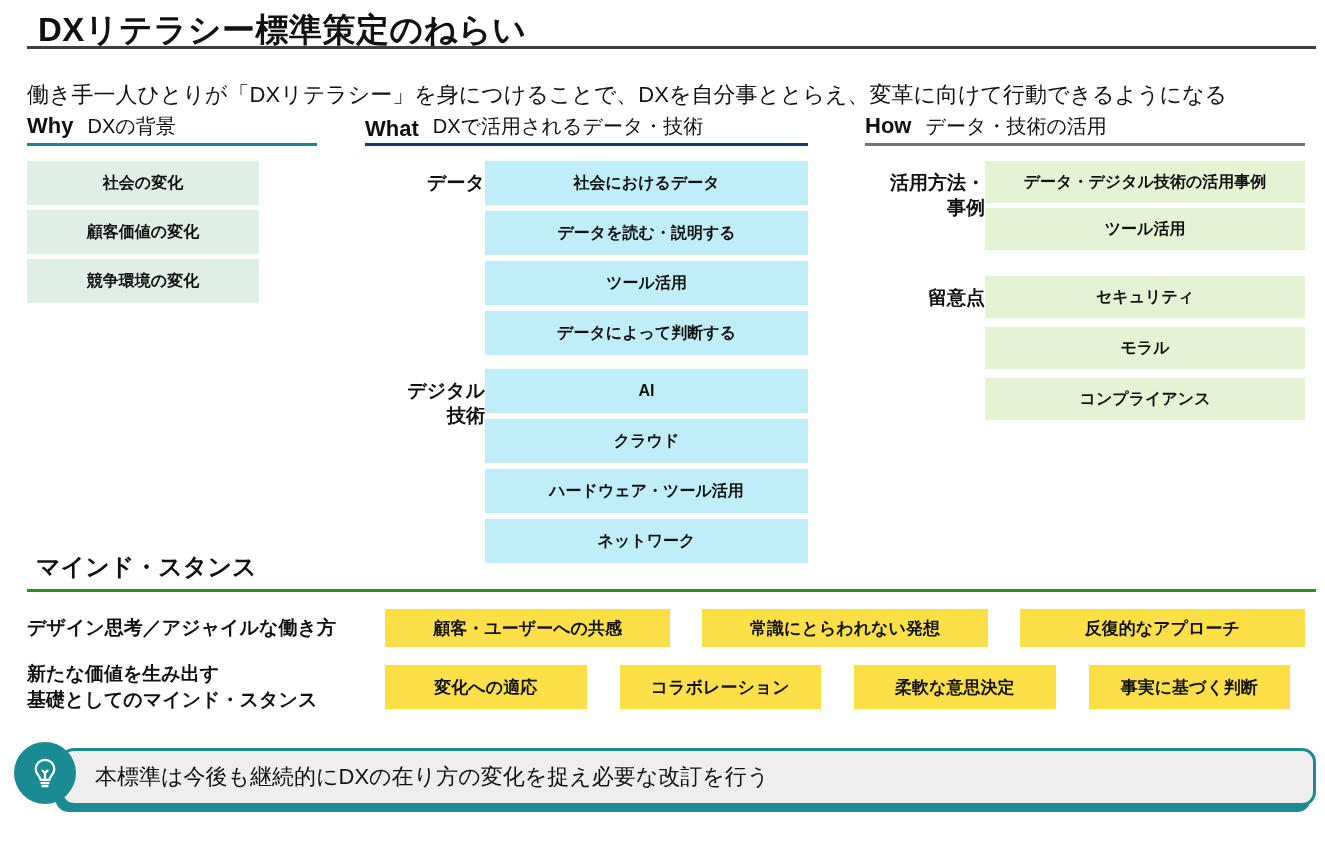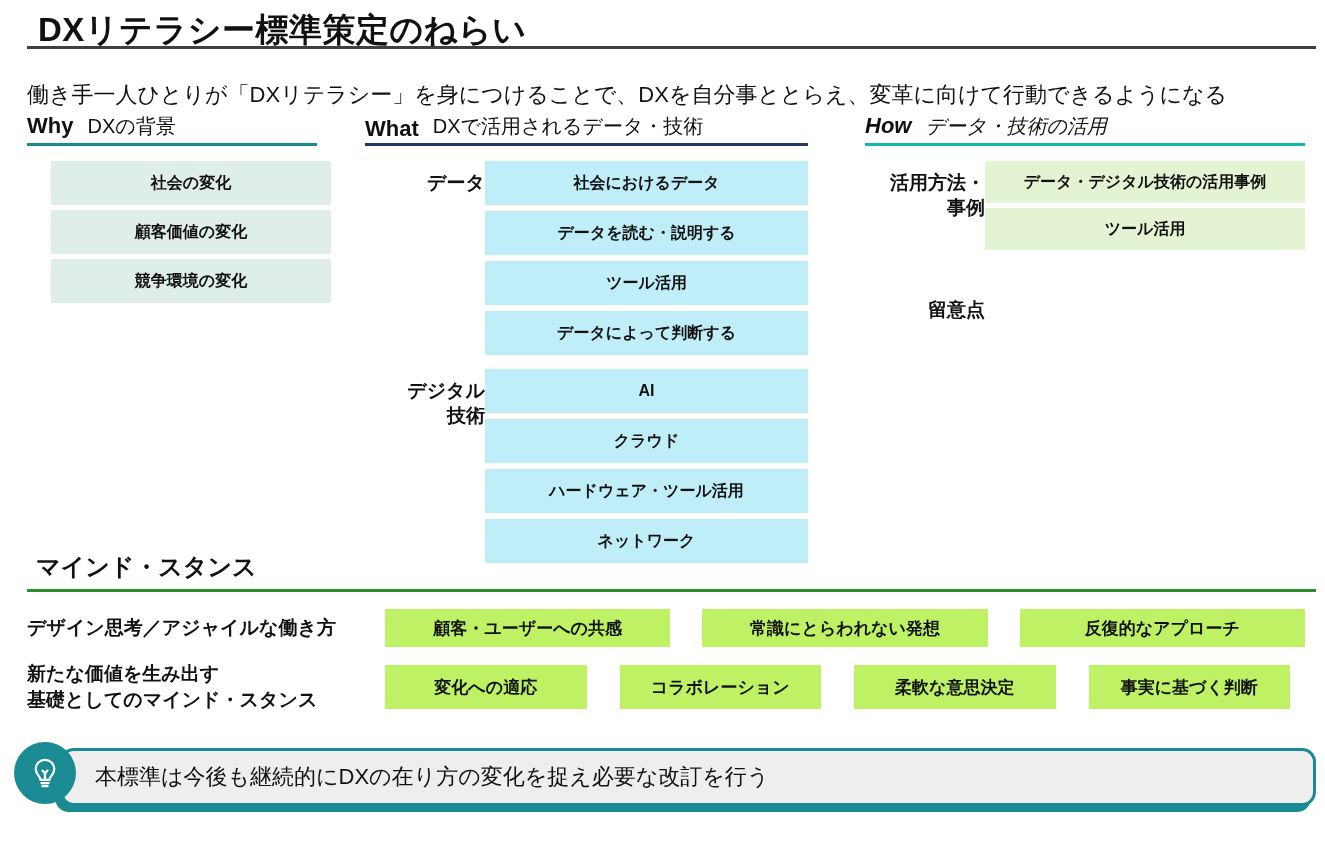--- a/index.html
+++ b/index.html
@@ -14,53 +14,53 @@
   
   .col{position:absolute;top:113px;}
   .col-head{display:flex;align-items:baseline;gap:14px;padding-bottom:3px;}
   .kw{font-size:22px;font-weight:bold;line-height:1;}
   .kw-sub{font-size:20px;}
   .col-why{left:27px;width:290px;}
   .col-what{left:365px;width:443px;}
   .col-how{left:865px;width:440px;}
   .col-why .col-head{border-bottom:3px solid #17898f;}
   .col-what .col-head{border-bottom:3px solid #1f3864;align-items:flex-end;}
-  .col-how .col-head{border-bottom:3px solid #14b8a6;font-style:italic;}
+  .col-how .col-head{border-bottom:3px solid #737373;}
 
   .stack{display:flex;flex-direction:column;}
   .box{display:flex;align-items:center;justify-content:center;font-weight:bold;text-align:center;}
 
   
-  .col-why .stack{margin-top:15px;gap:5px;width:280px;margin-left:24px;}
+  .col-why .stack{margin-top:15px;gap:5px;width:232px;}
   .why-box{height:44px;background:#dfeee7;font-size:16px;}
 
   
   .group{display:flex;margin-top:15px;}
   .group-label{width:120px;flex:0 0 120px;text-align:right;font-weight:bold;font-size:19px;padding-top:10px;line-height:1.3;}
   .pre{white-space:pre-line;}
   .col-what .stack{flex:1;gap:6px;}
   .what-box{height:44px;background:#bfeef8;font-size:16px;}
   .col-what .group+.group{margin-top:14px;}
 
   
   .col-how .stack{flex:1;gap:5px;}
   .col-how .group-g2 .stack{gap:9px;}
   .how-box{height:42px;background:#e4f3d2;font-size:16px;}
-  .col-how .group+.group{margin-top:38px;}
+  .col-how .group+.group{margin-top:26px;}
 
   
   .mind-title{position:absolute;left:36px;top:551px;font-size:24px;font-weight:bold;}
   .mind-rule{position:absolute;left:27px;right:9px;top:589px;height:3px;background:#2e8b2e;}
   .mind-row{position:absolute;left:27px;right:20px;display:flex;align-items:center;}
   .mind-row-1{top:604px;height:48px;}
   .mind-row-2{top:656px;height:62px;}
   .mind-label{width:358px;flex:0 0 358px;font-weight:bold;font-size:19px;line-height:1.35;}
   .mind-boxes{flex:1;display:flex;gap:32px;}
   .mind-row-2 .mind-boxes{margin-right:15px;gap:33px;}
-  .mind-box{flex:1;background:#bef264;font-size:17px;}
+  .mind-box{flex:1;background:#fde047;font-size:17px;}
   .mind-row-1 .mind-box{height:38px;}
   .mind-row-2 .mind-box{height:44px;}
 
   
   .note-box{position:absolute;left:60px;right:9px;top:748px;height:58px;background:#eeeeee;
     border:3px solid #1a8a93;border-radius:14px;box-shadow:-5px 6px 0 0 #1a8a93;
     display:flex;align-items:center;padding-left:32px;font-size:22px;box-sizing:border-box;}
   .note-icon{position:absolute;left:14px;top:742px;width:62px;height:62px;border-radius:50%;
     background:#1a8a93;display:flex;align-items:center;justify-content:center;z-index:2;}
 </style>
@@ -119,20 +119,25 @@
     <div class="group">
       <div class="group-label pre">活用方法・
 事例</div>
       <div class="stack">
         <div class="box how-box">データ・デジタル技術の活用事例</div>
         <div class="box how-box">ツール活用</div>
       </div>
     </div>
     <div class="group group-g2">
       <div class="group-label">留意点</div>
+      <div class="stack">
+        <div class="box how-box">セキュリティ</div>
+        <div class="box how-box">モラル</div>
+        <div class="box how-box">コンプライアンス</div>
+      </div>
     </div>
   </section>
 
   <div class="mind-title">マインド・スタンス</div>
   <div class="mind-rule"></div>
 
   <div class="mind-row mind-row-1">
     <div class="mind-label">デザイン思考／アジャイルな働き方</div>
     <div class="mind-boxes">
       <div class="box mind-box">顧客・ユーザーへの共感</div>

